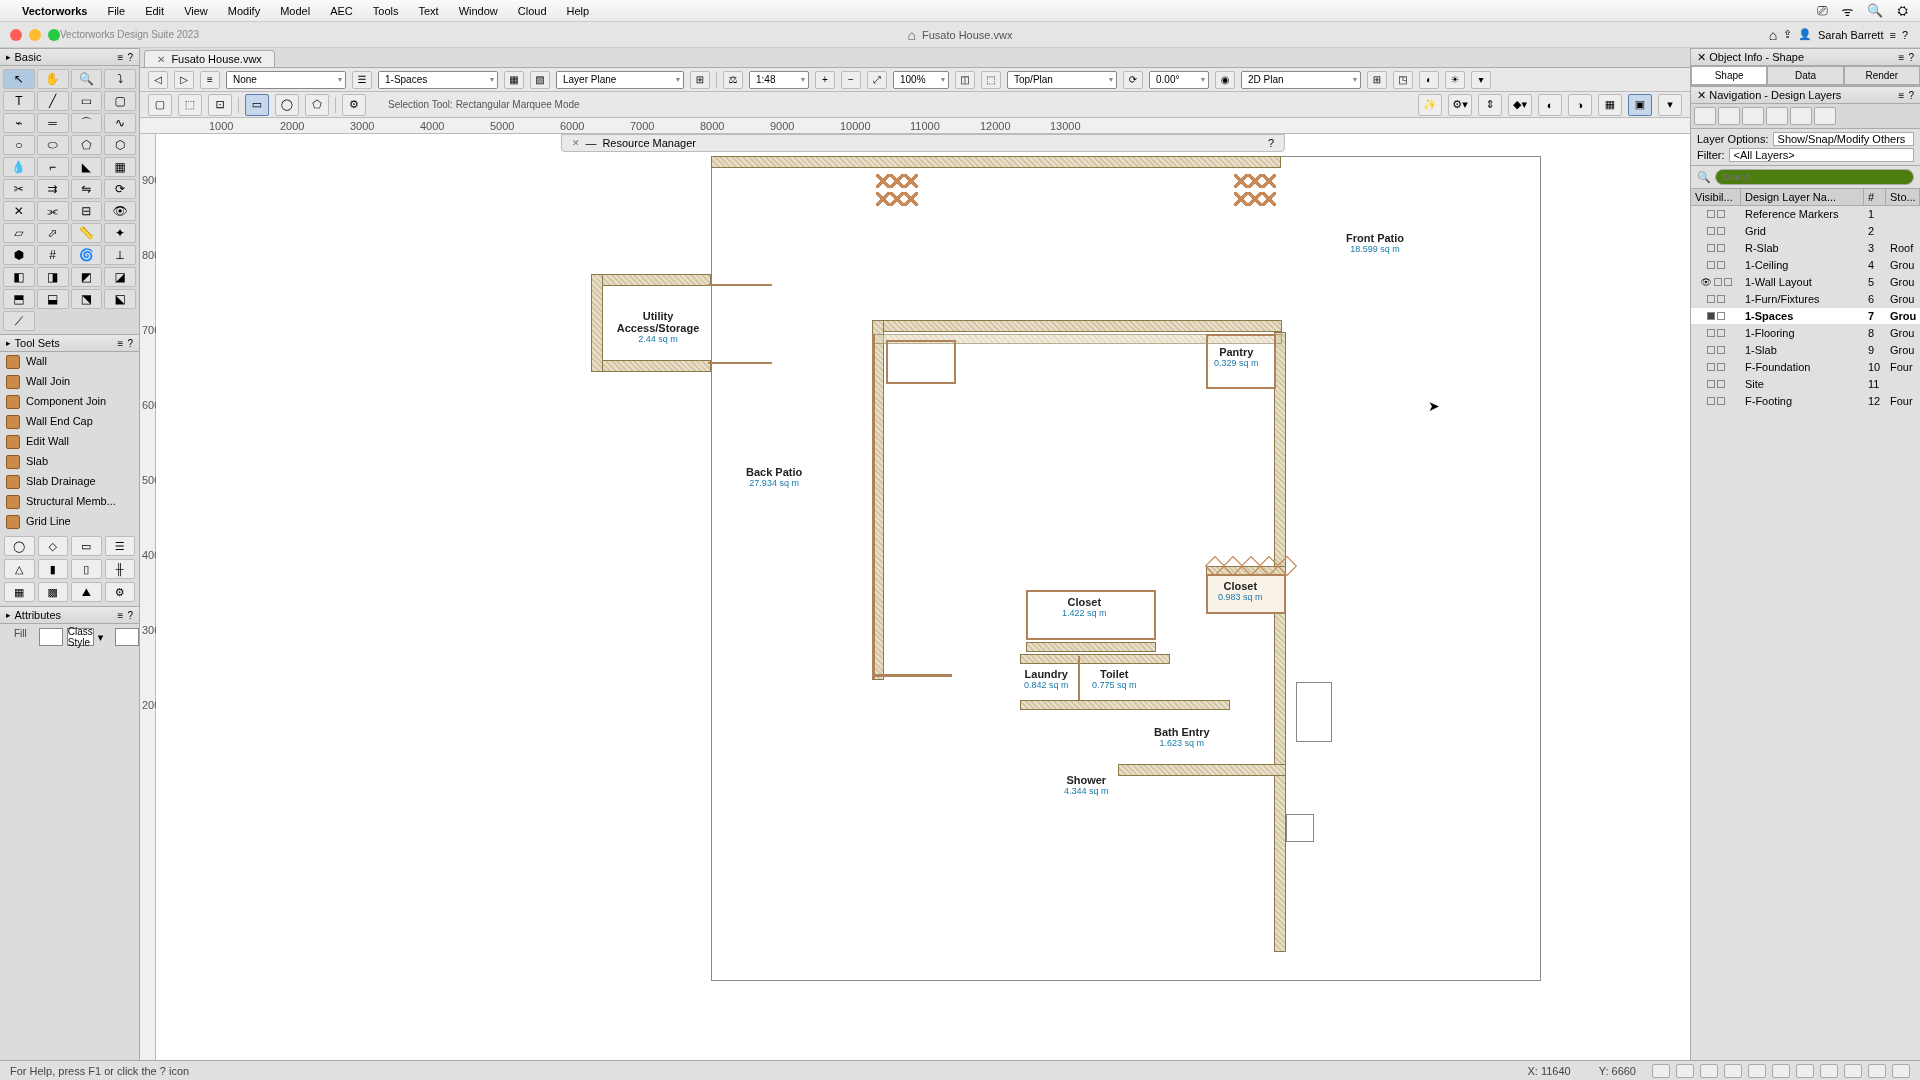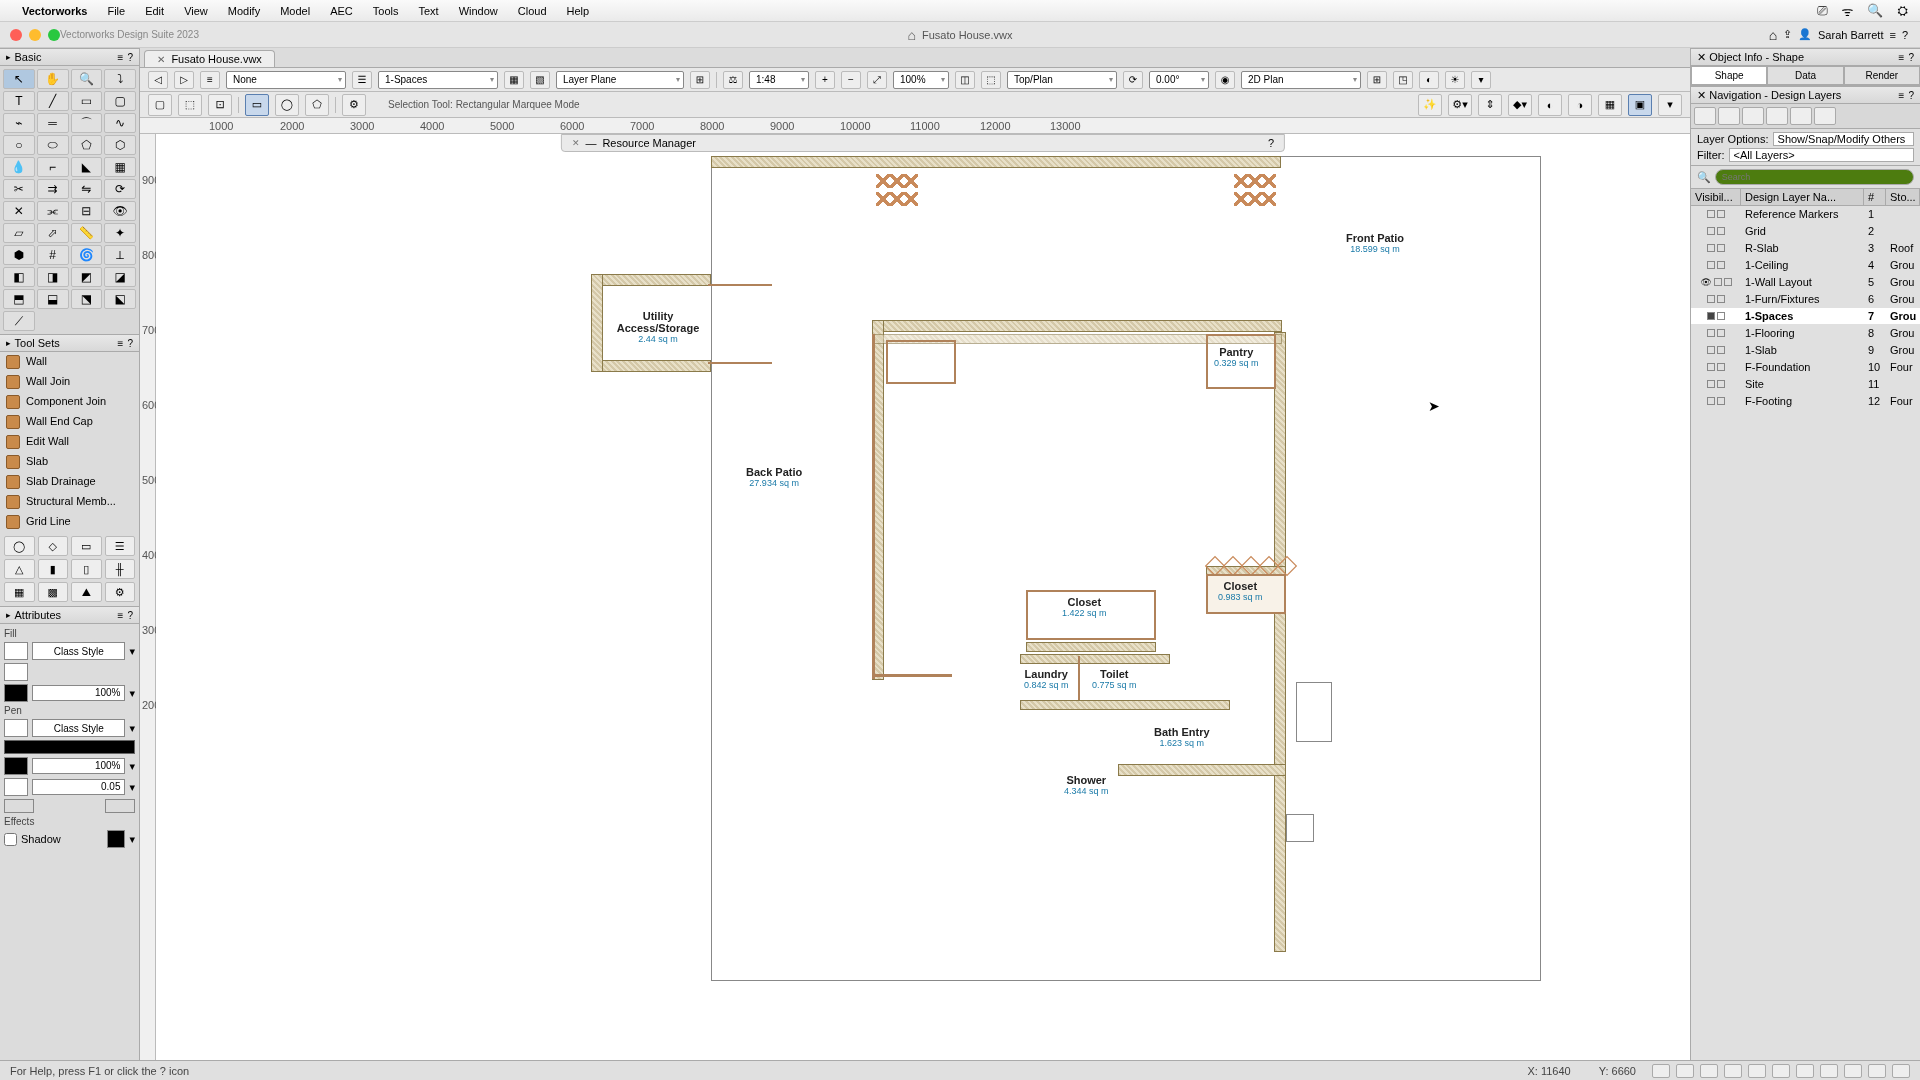--- a/index.html
+++ b/index.html
@@ -27,21 +27,21 @@
 .panel-header .spacer{flex:1}
 .panel-header .ctrl{font-size:10px;margin-left:4px}
 .basic-tools{display:grid;grid-template-columns:repeat(4,1fr);gap:2px;padding:3px;background:#d8d8d8}
 .basic-tools .tool{height:20px;display:flex;align-items:center;justify-content:center;background:#e0e0e0;border:1px solid #bbb;border-radius:2px;font-size:12px}
 .basic-tools .tool.sel{background:#b0c8e0}
 .list-rows{display:flex;flex-direction:column}
 .list-rows .row{display:flex;align-items:flex-start;gap:6px;padding:3px 6px;cursor:default}
 .list-rows .row .ic{width:14px;height:14px;background:#c98a4a;border:1px solid #8a5a2a;border-radius:2px}
 .arch-tools{display:grid;grid-template-columns:repeat(4,1fr);gap:3px;padding:4px;background:#dcdcdc}
 .arch-tools .at{height:20px;display:flex;align-items:center;justify-content:center;background:#eee;border:1px solid #bbb;border-radius:2px;font-size:11px}
-.attributes{padding:4px 4px;display:flex;flex-direction:column;gap:3px}
+.attributes{padding:4px 14px;display:flex;flex-direction:row;gap:12px}
 .attr-label{font-size:10px;color:#444}
 .attr-row{display:flex;align-items:center;gap:4px}
 .attr-swatch{width:24px;height:18px;border:1px solid #888;background:#fff}
 .attr-sel{flex:1;height:18px;border:1px solid #888;background:#fff;display:flex;align-items:center;justify-content:center;font-size:10px}
 .attr-opacity{flex:1;height:16px;border:1px solid #888;background:#fff;text-align:right;padding-right:4px;font-size:10px;line-height:14px}
 .attr-penstrip{height:14px;background:#000;border:1px solid #666}
 .center-col{display:flex;flex-direction:column;background:#fff;position:relative}
 .tabstrip{height:20px;background:#dcdcdc;display:flex;align-items:flex-end;border-bottom:1px solid #aaa}
 .tabstrip .tab{background:#eee;border:1px solid #aaa;border-bottom:none;border-radius:4px 4px 0 0;padding:2px 12px;margin-left:4px;display:flex;align-items:center;gap:6px}
 .tabstrip .tab .x{font-size:10px;color:#666}

